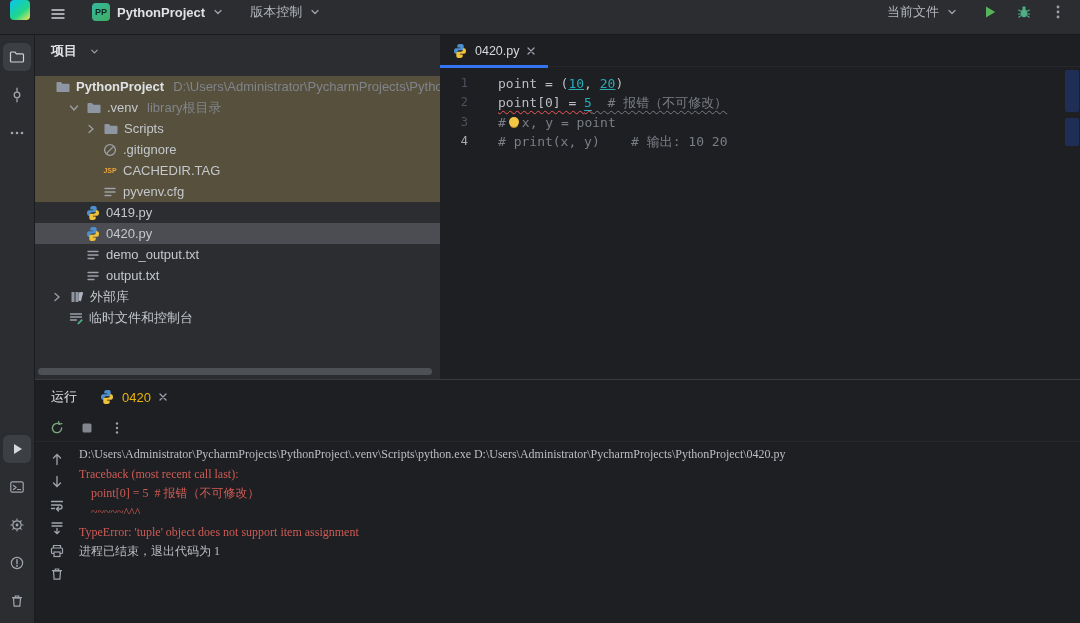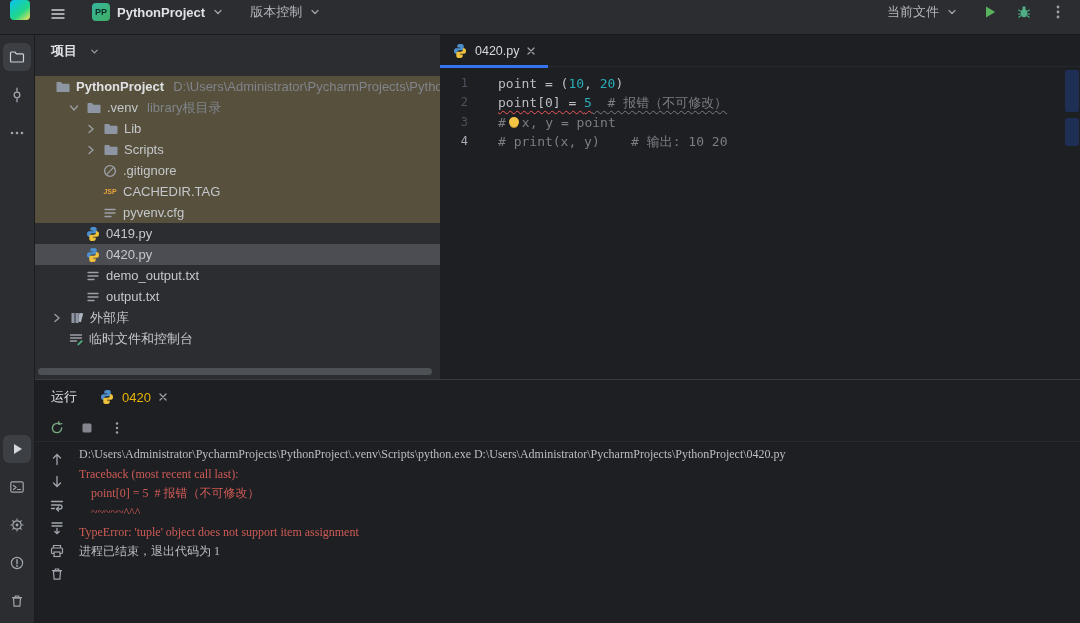--- a/index.html
+++ b/index.html
@@ -44,21 +44,21 @@
   .editor { flex:1; background:#1e1f22; display:flex; flex-direction:column; min-width:0; position:relative; }
   .tabbar { height:32px; display:flex; border-bottom:1px solid #26282e; }
   .etab { height:32px; display:flex; align-items:center; gap:7px; padding:0 12px; position:relative; color:#d5d8dd; font-size:12.5px; }
   .etab::after { content:""; position:absolute; left:0; right:0; bottom:-1px; height:3px; background:#3574f0; }
   .editor-body { flex:1; display:flex; padding-top:7px; font-family:"DejaVu Sans Mono","Liberation Mono",monospace; font-size:13px; line-height:19.3px; position:relative; }
   .gutter { width:28px; text-align:right; color:#4d525b; font-size:12px; flex:none; }
   .gutter div { height:19.3px; }
   .gutter .cur { color:#a7abb3; }
   .code { padding-left:30px; color:#bcbec4; }
   .code-line { height:19.3px; white-space:pre; }
-  .num { color:#2aacb8; }
+  .num { color:#2aacb8;text-decoration:underline; }
   .comment { color:#7a7e85; }
   .wavy-red { text-decoration:underline wavy #f25757 1px; text-underline-offset:3px; }
   .wavy-gray { text-decoration:underline wavy #767b83 1px; text-underline-offset:3px; }
   .bulb { display:inline-block; width:10px; height:10px; border-radius:50%; background:#f3c646; box-shadow:0 2px 0 -1px #b98f2e; margin:0 3px; }
   .mark-block { position:absolute; right:1px; width:14px; background:#1e2e54; border-radius:2px; }
   .mb1 { top:3px; height:42px; }
   .mb2 { top:51px; height:28px; }
 
   
   .run-panel { height:258px; border-top:1px solid #393b40; background:#1e1f22; display:flex; flex-direction:column; position:relative; }
@@ -222,29 +222,20 @@
             <span class="lbl">.venv</span>
             <span class="hint">library根目录</span>
           </div>
           <div class="row lib-row" style="padding-left:49px">
             <svg width="14" height="14" viewBox="0 0 14 14">
                 <path d="M5 3.5L9 7l-4 3.5" stroke="#9da0a8" stroke-width="1.3" fill="none" stroke-linecap="round"></path>
               </svg>
             <svg class="icon16" viewBox="0 0 16 16">
                 <path d="M1.5 4c0-.6.4-1 1-1h3.4L7.4 4.8H13.5c.6 0 1 .4 1 1V12c0 .6-.4 1-1 1h-11c-.6 0-1-.4-1-1z" fill="#8f96a3"></path>
               </svg>
-            <span class="lbl">Lib</span>
-          </div>
-          <div class="row lib-row" style="padding-left:49px">
-            <svg width="14" height="14" viewBox="0 0 14 14">
-                <path d="M5 3.5L9 7l-4 3.5" stroke="#9da0a8" stroke-width="1.3" fill="none" stroke-linecap="round"></path>
-              </svg>
-            <svg class="icon16" viewBox="0 0 16 16">
-                <path d="M1.5 4c0-.6.4-1 1-1h3.4L7.4 4.8H13.5c.6 0 1 .4 1 1V12c0 .6-.4 1-1 1h-11c-.6 0-1-.4-1-1z" fill="#8f96a3"></path>
-              </svg>
             <span class="lbl">Scripts</span>
           </div>
           <div class="row lib-row" style="padding-left:67px">
             <svg class="icon16" viewBox="0 0 16 16">
                 <circle cx="8" cy="8" r="5.4" fill="none" stroke="#9da0a8" stroke-width="1.3"></circle>
                 <path d="M4.4 11.6l7.2-7.2" stroke="#9da0a8" stroke-width="1.3"></path>
               </svg>
             <span class="lbl">.gitignore</span>
           </div>
           <div class="row lib-row" style="padding-left:67px">

